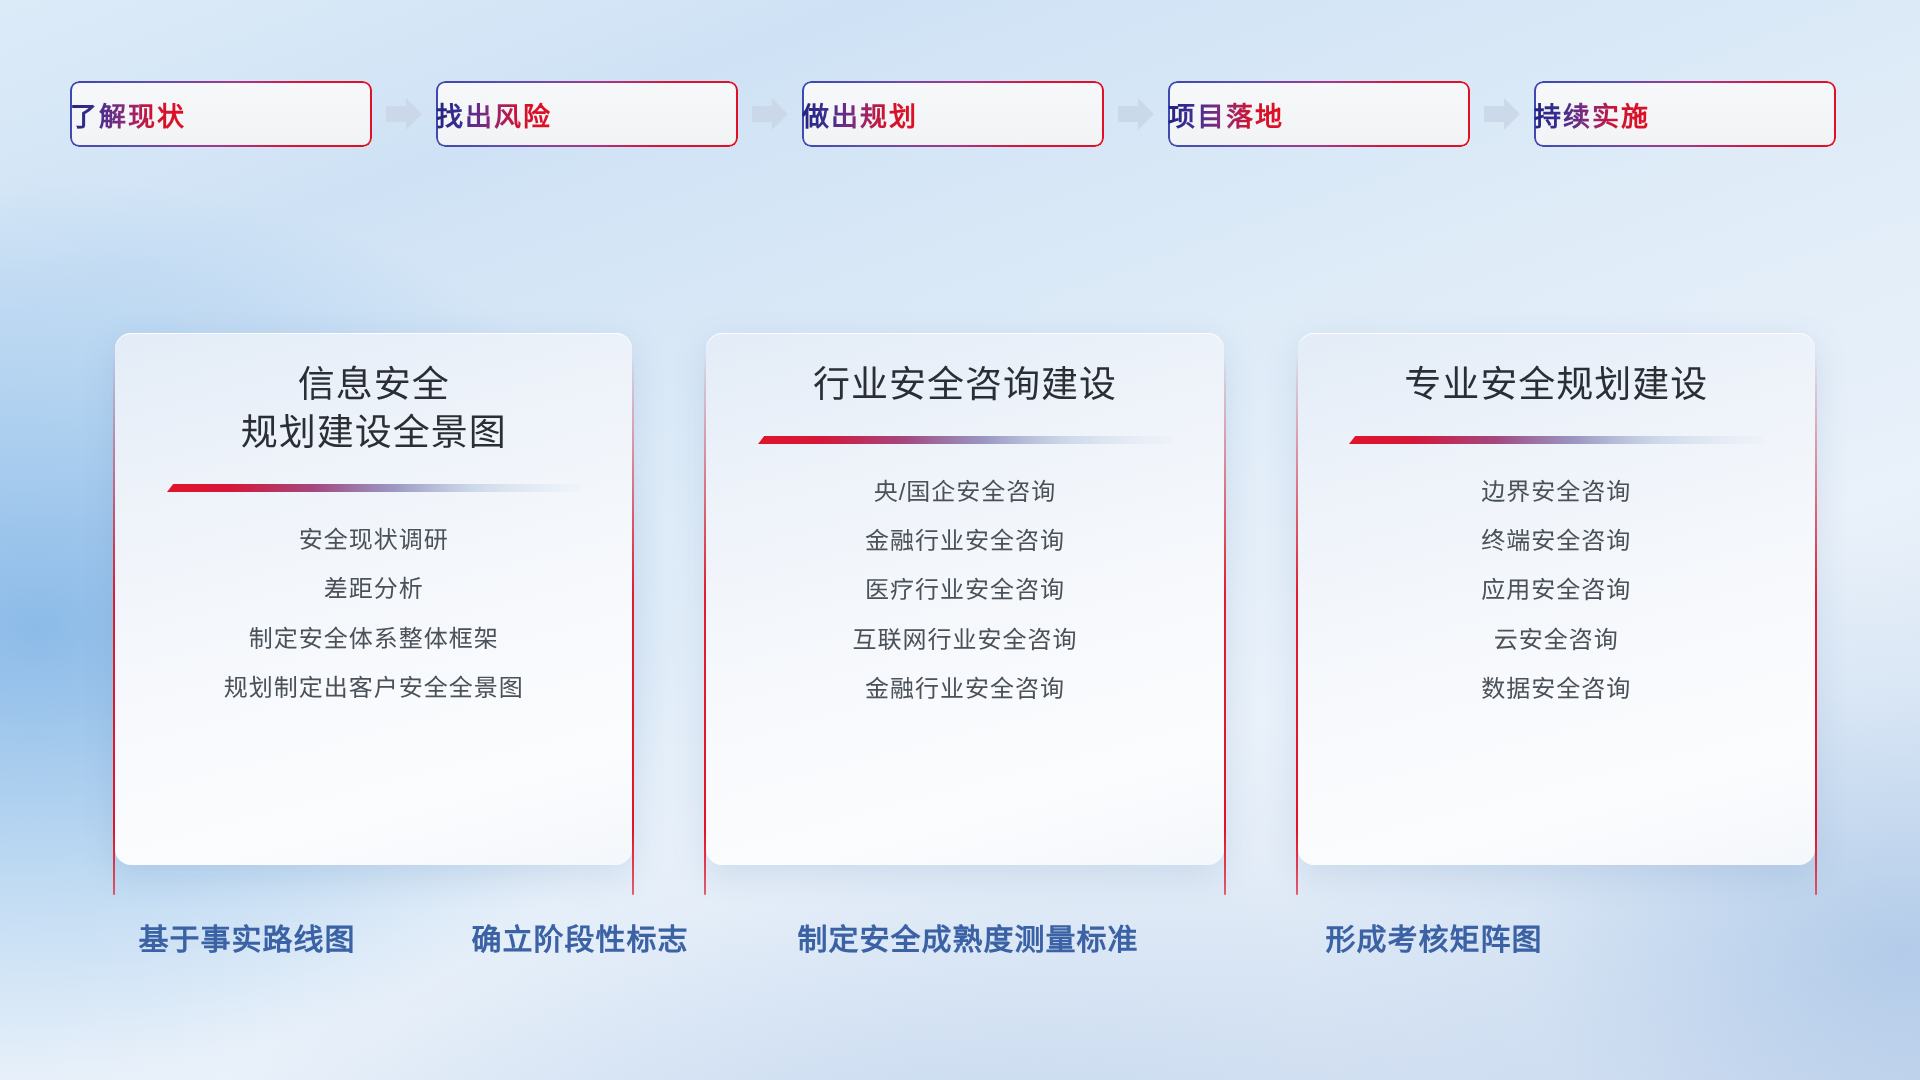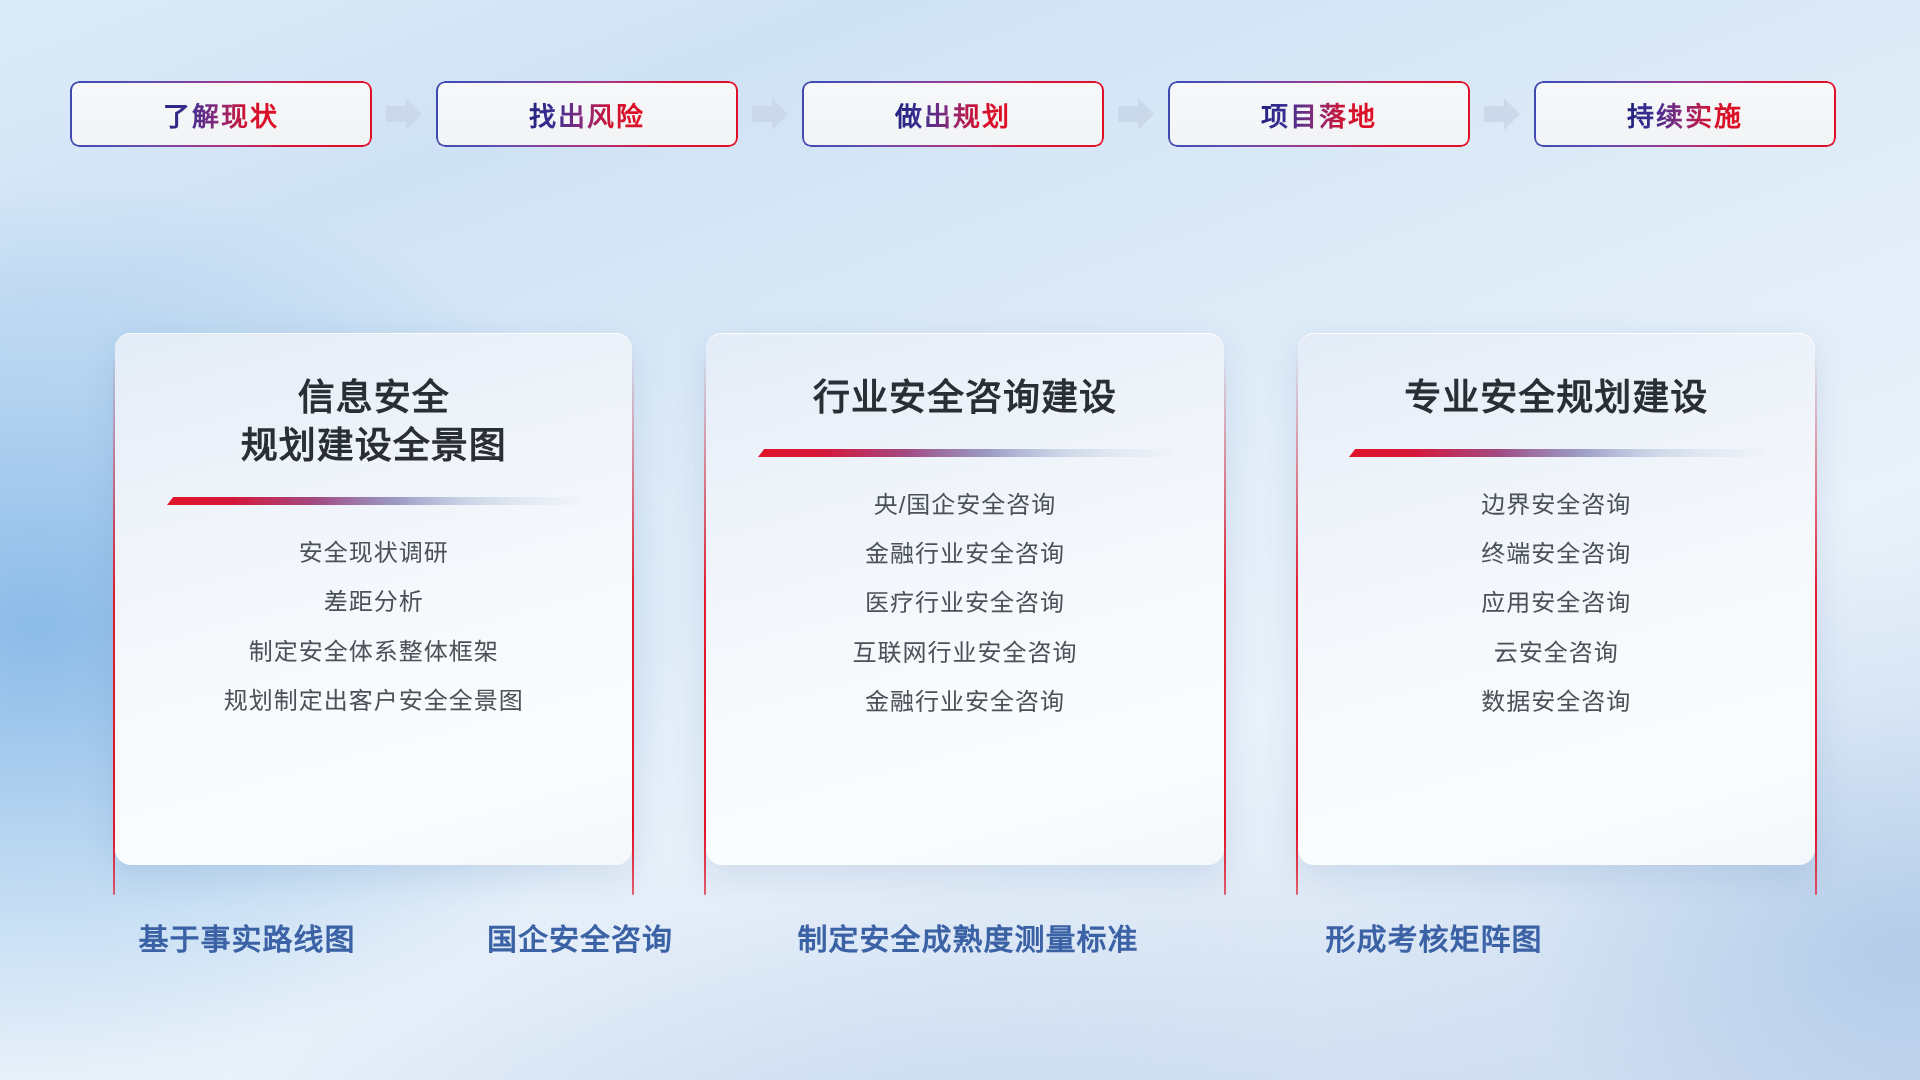--- a/index.html
+++ b/index.html
@@ -36,21 +36,21 @@
   }
   .step-box {
     position: relative;
     flex: 0 0 auto;
     width: 302px;
     height: 66px;
     border-radius: 9px;
     background: linear-gradient(180deg, #f7f8f9 0%, #f2f3f5 100%);
     display: flex;
     align-items: center;
-    justify-content: center;
+    justify-content: flex-start;
     box-sizing: border-box;
   }
   .step-box::before {
     content: "";
     position: absolute;
     inset: 0;
     border-radius: 9px;
     padding: 2px;
     background: linear-gradient(105deg, #3a49b0 0%, #5b4fb0 24%, #a8368a 52%, #d9133a 74%, #e01025 100%);
     -webkit-mask: linear-gradient(#000 0 0) content-box, linear-gradient(#000 0 0);
@@ -134,25 +134,25 @@
     width: 2px;
     height: 540px;
     background: linear-gradient(180deg, rgba(224,20,40,0) 0%, rgba(224,20,40,0.30) 14%, rgba(224,20,40,0.95) 44%, rgba(224,20,40,1) 88%, rgba(224,20,40,0.65) 100%);
     border-radius: 2px;
     pointer-events: none;
   }
   .card-edge.left  { left: 8px; }
   .card-edge.right { right: 8px; }
 
   .card-title {
-    margin: 13px;
+    margin: 0;
     padding: 28px 26px 0;
     text-align: center;
     font-size: 37px;
-    font-weight: 700;
+    font-weight: 400;
     line-height: 1.30;
     letter-spacing: 1px;
     color: #2a2e35;
     white-space: pre-line;
   }
   .card-divider {
     margin: 26px auto 0;
     width: 80%;
     height: 12px;
   }
@@ -313,18 +313,18 @@
             <li>数据安全咨询</li>
           </ul>
         </div>
         <div class="card-edge left"></div>
         <div class="card-edge right"></div>
       </div>
     </div>
 
   <div id="captions">
       <div class="caption" style="left: 247px;">基于事实路线图</div>
-      <div class="caption" style="left: 580px;">国企安全咨询</div>
+      <div class="caption" style="left: 580px;">确立阶段性标志</div>
       <div class="caption" style="left: 968px;">制定安全成熟度测量标准</div>
       <div class="caption" style="left: 1414px; margin-left: 20px;">形成考核矩阵图</div>
     </div>
 
 </div>
 
 </body></html>

